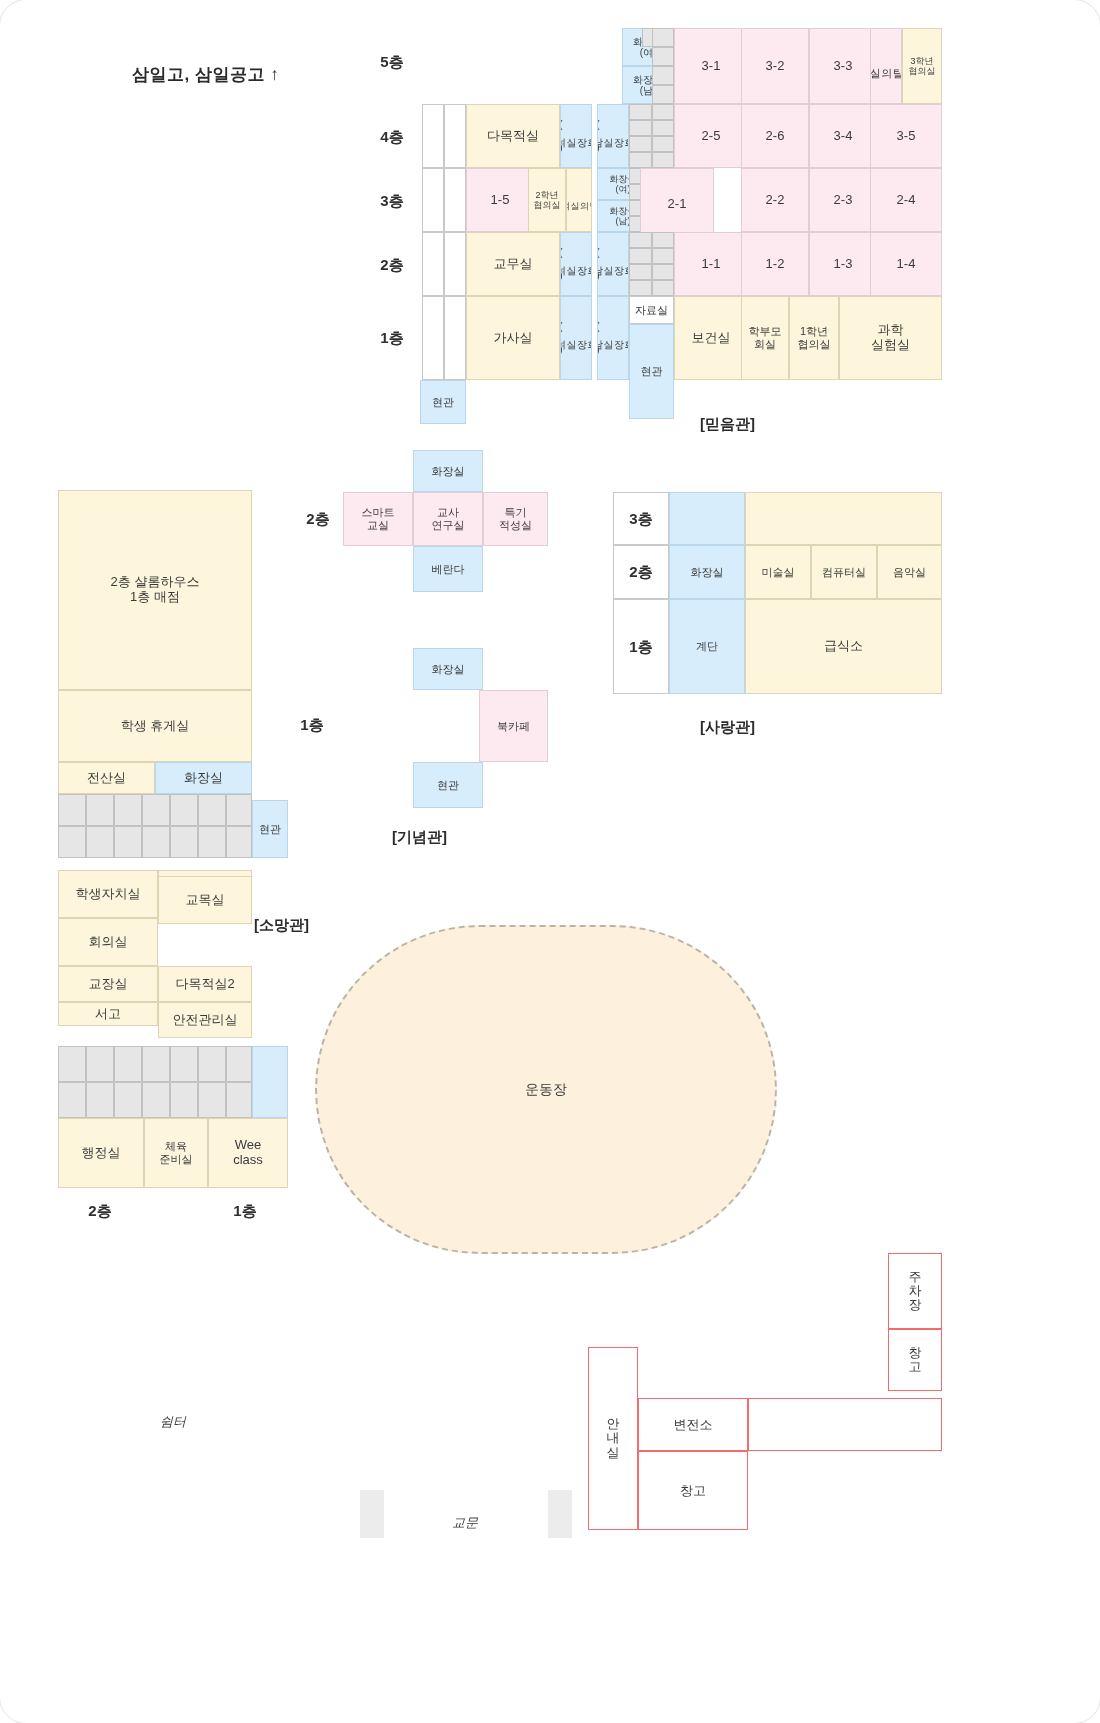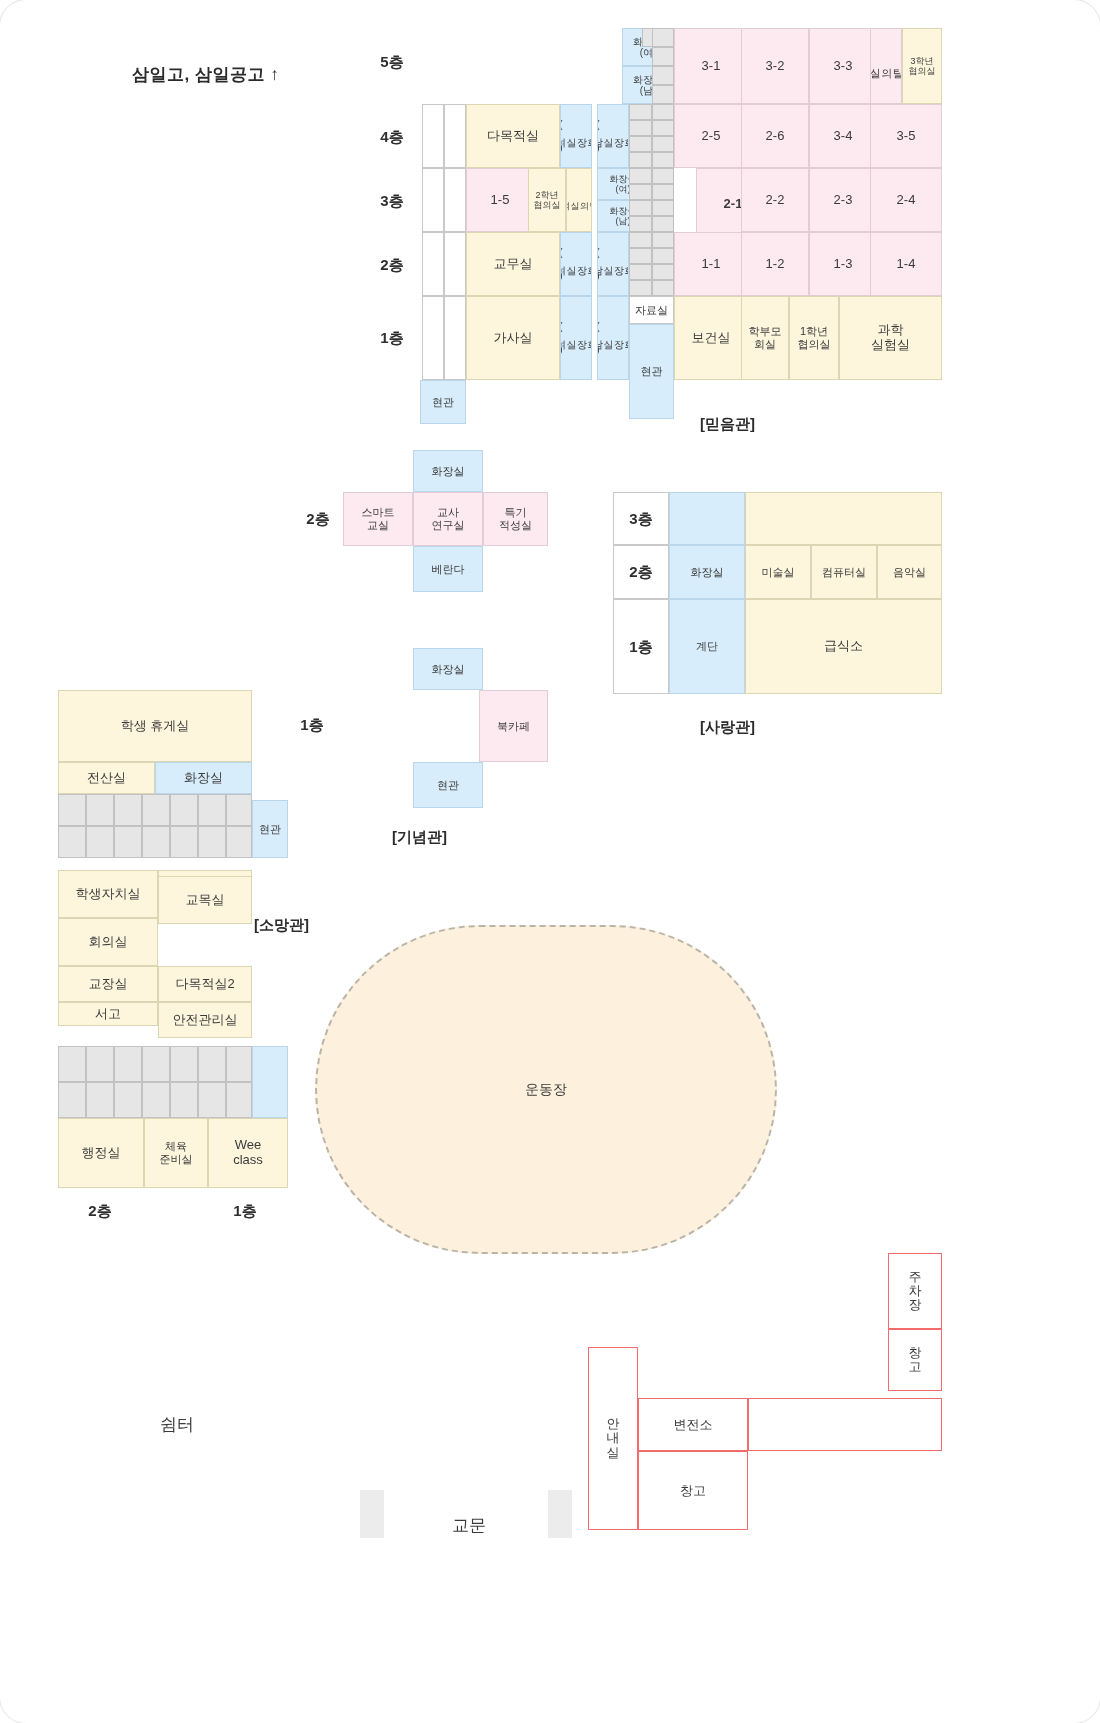--- a/index.html
+++ b/index.html
@@ -101,21 +101,21 @@
     font-size:13px;color:#3a3a3a;
     white-space:pre-line;
   }
   .gatepost{
     position:absolute;
     background:#ececec;
     border:none;
   }
   .gate-label{
     position:absolute;
-    font-size:17px;color:#3a3a3a;
+    font-size:13px;color:#3a3a3a;font-style:italic;
   }
 </style>
 </head>
 <body>
 
 <div id="page">
 
   <div class="title" style="left:132px;top:63px;">삼일고, 삼일공고 ↑</div>
 
   <div class="lbl" style="left:362px;top:45px;width:60px;height:34px;">5층</div>
@@ -186,21 +186,21 @@
   <div class="cell c-blue tiny" style="left:597px;top:200px;width:52px;height:32px;">화장실
 (남)</div>
   <div class="cell c-gray" style="left:629px;top:168px;width:23px;height:16px;"></div>
   <div class="cell c-gray" style="left:629px;top:184px;width:23px;height:16px;"></div>
   <div class="cell c-gray" style="left:629px;top:200px;width:23px;height:16px;"></div>
   <div class="cell c-gray" style="left:629px;top:216px;width:23px;height:16px;"></div>
   <div class="cell c-gray" style="left:652px;top:168px;width:22px;height:16px;"></div>
   <div class="cell c-gray" style="left:652px;top:184px;width:22px;height:16px;"></div>
   <div class="cell c-gray" style="left:652px;top:200px;width:22px;height:16px;"></div>
   <div class="cell c-gray" style="left:652px;top:216px;width:22px;height:16px;"></div>
-  <div class="cell c-pink" style="left:696px;top:168px;width:74px;height:72px;font-weight:bold;">2-1</div>
+  <div class="cell c-pink" style="left:640px;top:168px;width:74px;height:72px;">2-1</div>
   <div class="cell c-pink" style="left:741px;top:168px;width:68px;height:64px;">2-2</div>
   <div class="cell c-pink" style="left:809px;top:168px;width:68px;height:64px;">2-3</div>
   <div class="cell c-pink" style="left:870px;top:168px;width:72px;height:64px;">2-4</div>
 
   <div class="cell c-white" style="left:422px;top:232px;width:22px;height:64px;"></div>
   <div class="cell c-white" style="left:444px;top:232px;width:22px;height:64px;"></div>
   <div class="cell c-yellow" style="left:466px;top:232px;width:94px;height:64px;">교무실</div>
   <div class="cell c-blue vert xsmall" style="left:560px;top:232px;width:32px;height:64px;">화
 장
 실
@@ -273,20 +273,22 @@
   <div class="cell c-yellow small" style="left:745px;top:545px;width:66px;height:54px;">미술실</div>
   <div class="cell c-yellow small" style="left:811px;top:545px;width:66px;height:54px;">컴퓨터실</div>
   <div class="cell c-yellow small" style="left:877px;top:545px;width:65px;height:54px;">음악실</div>
 
   <div class="cell c-white lbl" style="left:613px;top:599px;width:56px;height:95px;font-size:15px;font-weight:bold;">1층</div>
   <div class="cell c-blue small" style="left:669px;top:599px;width:76px;height:95px;">계단</div>
   <div class="cell c-yellow" style="left:745px;top:599px;width:197px;height:95px;">급식소</div>
 
   <div class="bldg-name" style="left:700px;top:718px;">[사랑관]</div>
 
+  <div class="cell c-yellow" style="left:58px;top:490px;width:194px;height:200px;">2층 샬롬하우스
+1층 매점</div>
   <div class="cell c-yellow" style="left:58px;top:690px;width:194px;height:72px;">학생 휴게실</div>
   <div class="cell c-yellow" style="left:58px;top:762px;width:97px;height:32px;">전산실</div>
   <div class="cell c-blue" style="left:155px;top:762px;width:97px;height:32px;">화장실</div>
 
   <div class="cell c-gray" style="left:58px;top:794px;width:28px;height:32px;"></div>
   <div class="cell c-gray" style="left:86px;top:794px;width:28px;height:32px;"></div>
   <div class="cell c-gray" style="left:114px;top:794px;width:28px;height:32px;"></div>
   <div class="cell c-gray" style="left:142px;top:794px;width:28px;height:32px;"></div>
   <div class="cell c-gray" style="left:170px;top:794px;width:28px;height:32px;"></div>
   <div class="cell c-gray" style="left:198px;top:794px;width:28px;height:32px;"></div>

